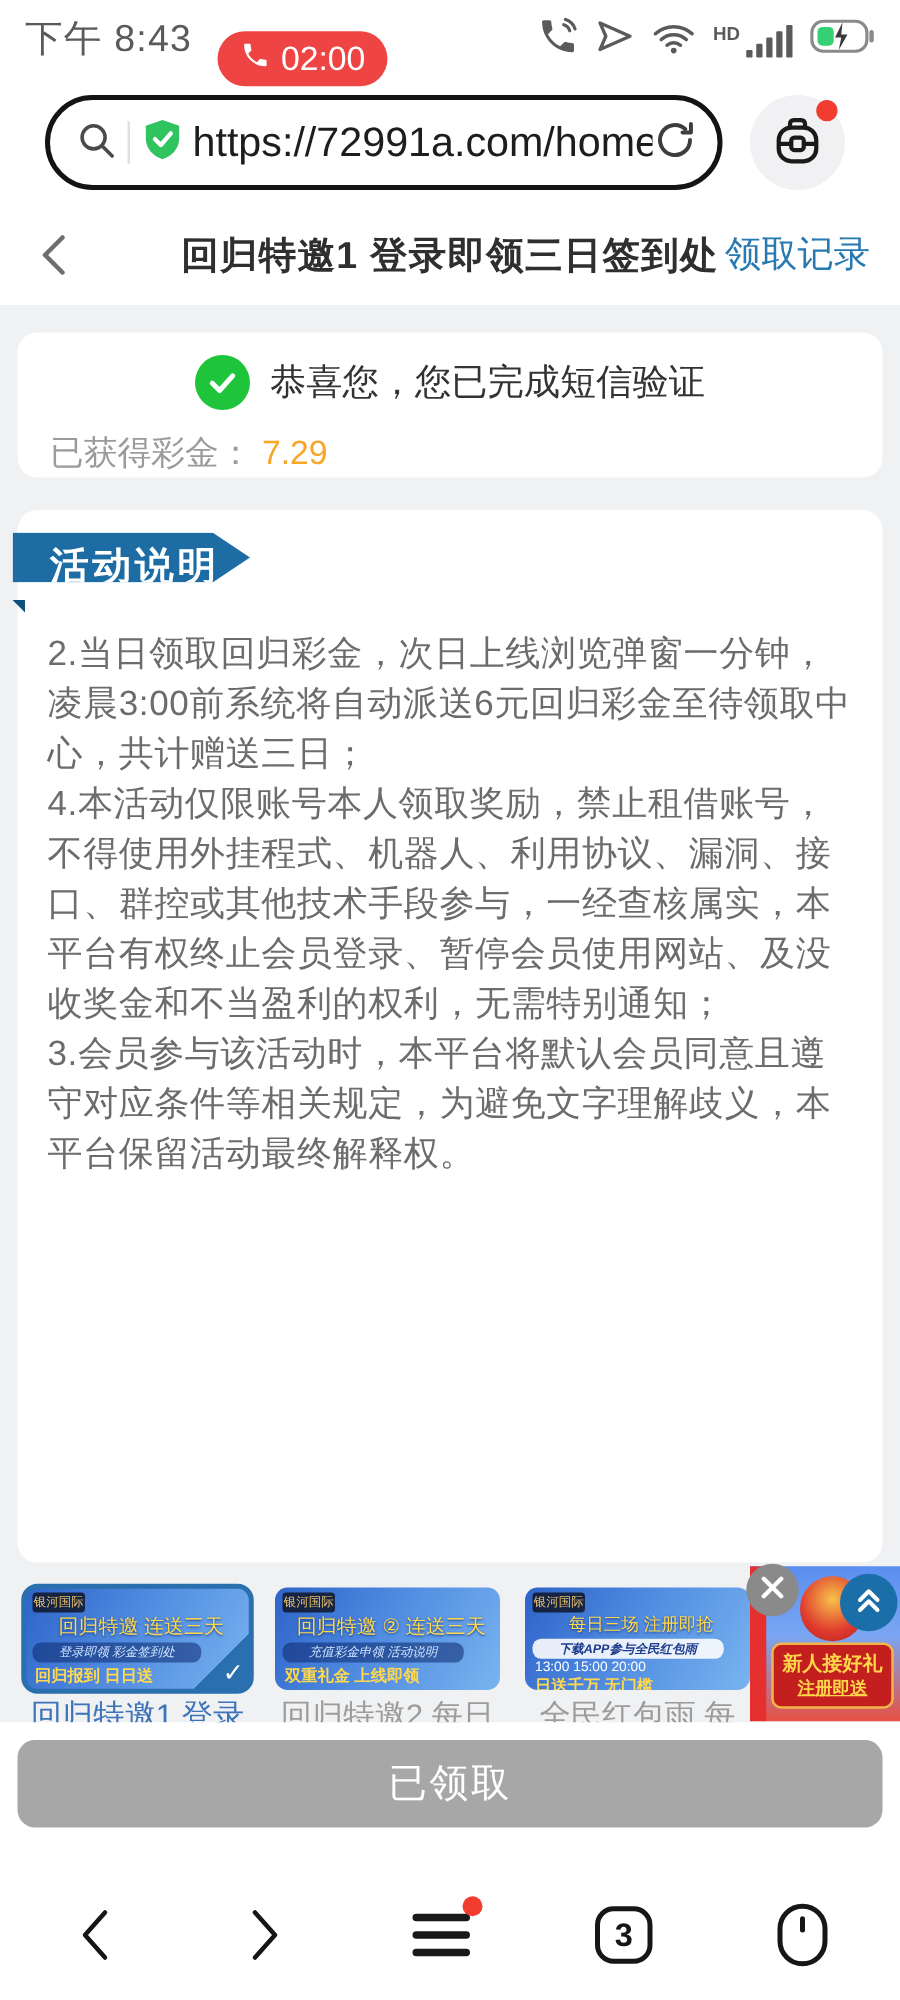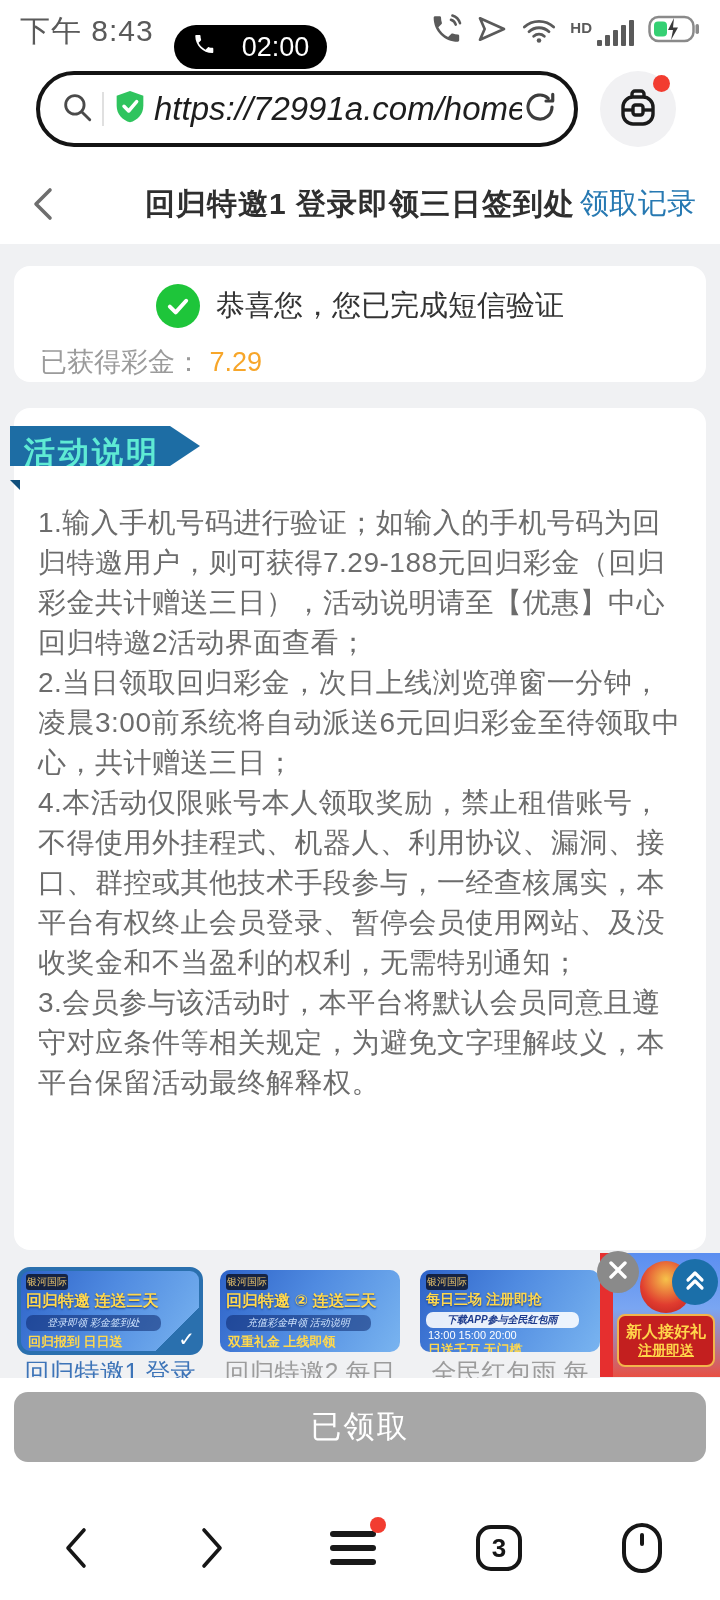--- a/index.html
+++ b/index.html
@@ -3,27 +3,27 @@
 <meta charset="utf-8">
 <style>
   * { margin:0; padding:0; box-sizing:border-box; }
   html,body { background:#fff; }
   body { font-family:"Liberation Sans","DejaVu Sans",sans-serif; }
   #page { position:relative; width:720px; height:1600px; background:#fff; overflow:hidden; margin:0 auto; }
 
   
   .status-bar { position:absolute; top:0; left:0; width:720px; height:62px; display:flex; align-items:center; padding:0 20px; }
   .sb-time { font-size:30px; color:#5a5a5a; letter-spacing:1px; }
-  .call-pill { margin-left:20px; height:44px; background:#000000; border-radius:24px; display:flex; align-items:center; gap:26px; padding:0 18px; color:#fff; font-size:27px;margin-top:32px; }
+  .call-pill { margin-left:20px; height:44px; background:#ef4444; border-radius:24px; display:flex; align-items:center; gap:9px; padding:0 18px; color:#fff; font-size:27px;margin-top:32px; }
   .sb-right { margin-left:auto; display:flex; align-items:center; gap:13px; }
   .hd-sig { display:flex; align-items:flex-end; gap:1px; }
   .hd-txt { font-size:15px; font-weight:bold; color:#5a5a5a; margin-right:2px; transform:translateY(-12px); }
 
   
-  .browser-row { position:absolute; top:66px; left:0; width:720px; height:86px; display:flex; align-items:center; padding-left:36px;font-style:italic; }
+  .browser-row { position:absolute; top:66px; left:0; width:720px; height:86px; display:flex; align-items:flex-end; padding-left:36px; }
   .url-pill { width:542px; height:76px; border:4.5px solid #141414; border-radius:40px; display:flex; align-items:center; padding:0 16px 0 20px; background:#fff; }
   .url-divider { width:2px; height:34px; background:#e0e0e0; margin:0 10px 0 8px; }
   .url-text { flex:1; font-size:33px; color:#1d1d1d; white-space:nowrap; overflow:hidden; margin-left:8px; }
   .browser-menu { margin-left:22px; width:76px; height:76px; border-radius:50%; background:#f1f1f3; display:flex; align-items:center; justify-content:center; position:relative; }
   .menu-dot { position:absolute; top:4px; right:6px; width:17px; height:17px; border-radius:50%; background:#f23c30; }
 
   
   .page-header { position:absolute; top:166px; left:0; width:720px; height:76px; display:flex; align-items:center; justify-content:center; background:#fff; }
   .hdr-back { position:absolute; left:26px; top:14px; }
   .hdr-title { font-size:30px; color:#2f2f2f; font-weight:700; letter-spacing:1px; }
@@ -36,34 +36,34 @@
   .success-card { position:absolute; top:266px; left:14px; width:692px; height:116px; background:#fff; border-radius:16px; }
   .sc-row { display:flex; align-items:center; justify-content:center; gap:16px; margin-top:18px; }
   .check-circle { width:44px; height:44px; border-radius:50%; background:#1ec53a; display:flex; align-items:center; justify-content:center; }
   .sc-msg { font-size:29px; color:#333; }
   .sc-bonus { margin:16px 0 11px 26px; font-size:27px; }
   .sc-bonus-label { color:#9b9b9b; }
   .sc-bonus-value { color:#f7a62a; }
 
   
   .activity-card { position:absolute; top:408px; left:14px; width:692px; height:842px; background:#fff; border-radius:16px; }
-  .ribbon { position:absolute; top:18px; left:-4px; width:190px; height:40px; background:#1d6da4; color:#5eead4;
-            font-size:31px; font-weight:bold; line-height:54px; padding-left:14px; letter-spacing:3px;
+  .ribbon { position:absolute; top:18px; left:-4px; width:190px; height:40px; background:#1d6da4; color:#ffffff;
+            font-size:31px; font-weight:bold; line-height:54px; padding-left:30px; letter-spacing:3px;
             clip-path:polygon(0 0, calc(100% - 30px) 0, 100% 50%, calc(100% - 30px) 100%, 0 100%); }
   .ribbon-fold { position:absolute; top:72px; left:-4px; width:0; height:0; border-top:10px solid #11507c; border-left:10px solid transparent; }
   .paragraphs { position:absolute; top:95px; left:24px; width:646px; font-size:28px; color:#6c6c6c; line-height:40px; letter-spacing:0.5px; }
   .paragraphs p { margin:0; }
 
   
   .thumb { position:absolute; top:1270px; width:180px; height:82px; border-radius:10px; overflow:hidden;
            background:linear-gradient(120deg,#2e63c8 0%,#4f8ae0 45%,#79b4f0 100%); }
   .thumb.selected { outline:4px solid #2a70ae; outline-offset:-1px; }
   .thumb-logo { display:flex; align-items:center; gap:3px; margin:4px 0 0 6px; }
   .thumb-logo-badge { background:rgba(10,10,20,0.75); color:#e8c26a; font-size:10px; padding:1px 1px; border-radius:3px; white-space:nowrap; }
-  .thumb-title { font-size:16px; font-weight:bold; color:#ffd84d; text-shadow:0 1px 2px #123a8a; margin:1px 0 0 6px; white-space:nowrap; }
+  .thumb-title { font-size:16px; font-weight:normal; color:#ffd84d; text-shadow:0 1px 2px #123a8a; margin:1px 0 0 6px; white-space:nowrap;text-align:center; }
   .thumb-sub { display:inline-block; background:rgba(12,40,110,0.55); color:#cfe4ff; font-size:10px; font-style:italic; padding:1px 21px; border-radius:7px; margin:2px 16px 0 6px; white-space:nowrap; }
   .thumb-sub.light { background:rgba(255,255,255,0.88); color:#1c3a8c; font-weight:bold; }
   .thumb-times { font-size:11px; color:#ffffff; margin:1px 0 0 8px; }
   .thumb-footer { font-size:13px; font-weight:bold; color:#ffd84d; margin:2px 0 0 8px; white-space:nowrap; }
   .thumb-check { position:absolute; right:0; bottom:0; width:46px; height:46px;
                  background:linear-gradient(315deg,#2a70ae 50%,transparent 50%); }
   .thumb-check span { position:absolute; right:5px; bottom:1px; color:#fff; font-size:20px; font-weight:bold; }
   .caption { position:absolute; top:1356px; width:180px; height:22px; overflow:hidden; text-align:center; font-size:25px; color:#9c9c9c; }
   .caption.active { color:#3d74b8; }
 
@@ -222,21 +222,20 @@
     <div class="sc-bonus">
       <span class="sc-bonus-label">已获得彩金：</span>
       <span class="sc-bonus-value">7.29</span>
     </div>
   </div>
 
   <div class="activity-card">
     <div class="ribbon">活动说明</div>
     <div class="ribbon-fold"></div>
     <div class="paragraphs">
-      <p>1.输入手机号码进行验证；如输入的手机号码为回归特邀用户，则可获得7.29-188元回归彩金（回归彩金共计赠送三日），活动说明请至【优惠】中心回归特邀2活动界面查看；</p>
       <p>2.当日领取回归彩金，次日上线浏览弹窗一分钟，凌晨3:00前系统将自动派送6元回归彩金至待领取中心，共计赠送三日；</p>
       <p>4.本活动仅限账号本人领取奖励，禁止租借账号，不得使用外挂程式、机器人、利用协议、漏洞、接口、群控或其他技术手段参与，一经查核属实，本平台有权终止会员登录、暂停会员使用网站、及没收奖金和不当盈利的权利，无需特别通知；</p>
       <p>3.会员参与该活动时，本平台将默认会员同意且遵守对应条件等相关规定，为避免文字理解歧义，本平台保留活动最终解释权。</p>
     </div>
   </div>
 
   <div class="thumb selected" style="left:20px;">
     <div class="thumb-logo">
         <span class="thumb-logo-badge">银河国际</span>
       </div>

